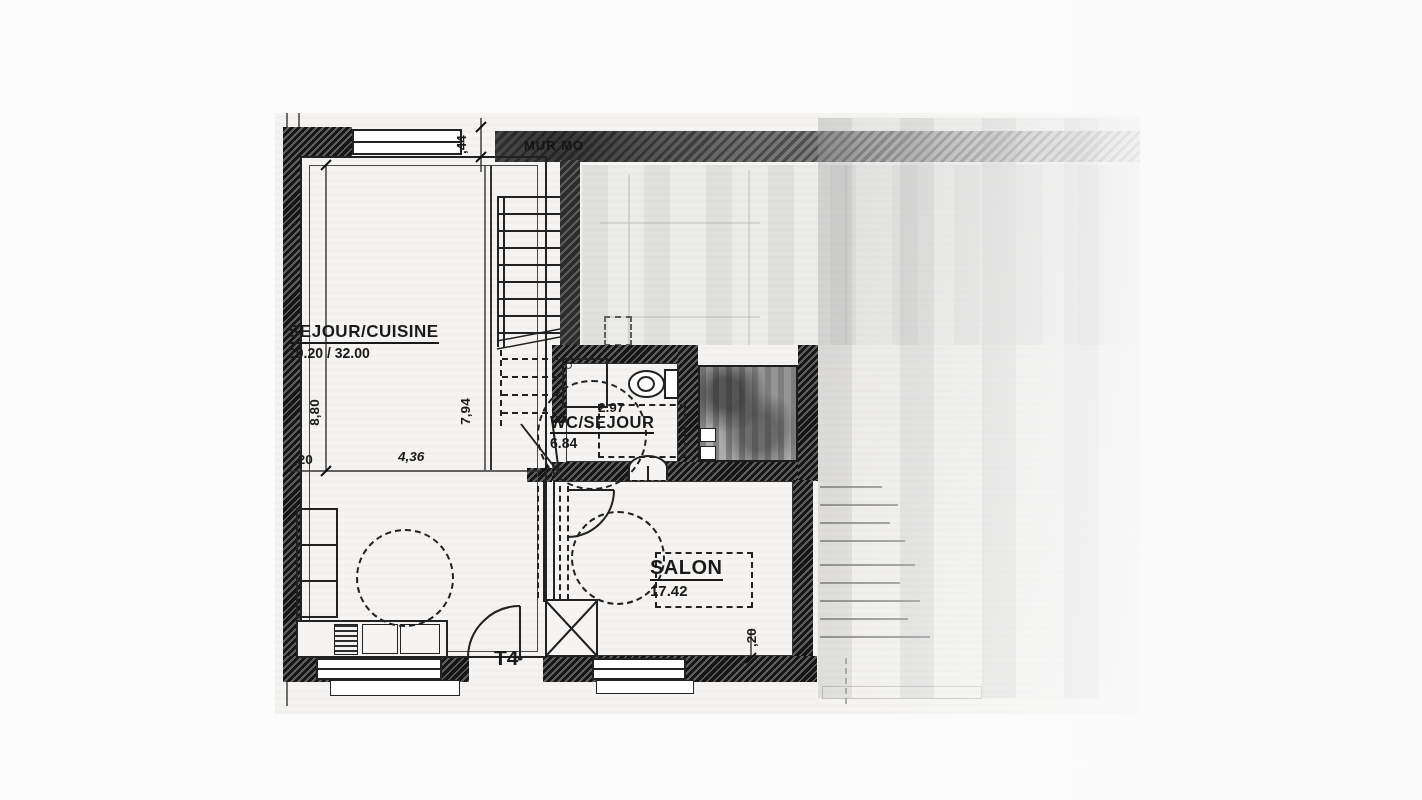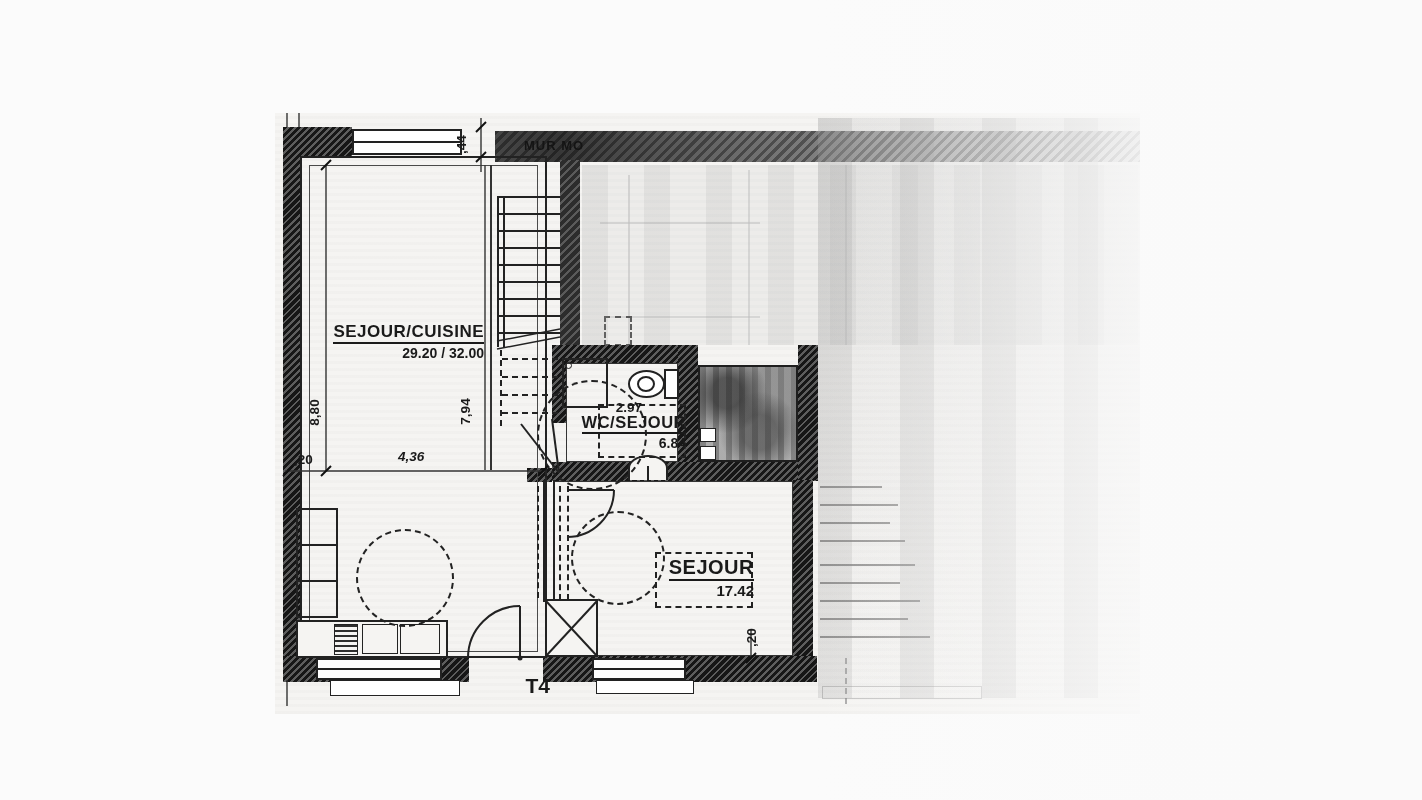--- a/index.html
+++ b/index.html
@@ -17,21 +17,21 @@
   .outline1{border:1.2px solid #4a4a4a;}
   .hline{background:#222;height:2px;}
   .vline{background:#222;width:2px;}
   .thin{background:#3a3a3a;}
   .dash-circle{border:2.5px dashed #222;border-radius:50%;}
   .dash-rect{border:2px dashed #222;}
   .dash-v{border-left:2px dashed #222;width:0;}
   .dash-h{border-top:2px dashed #222;height:0;}
   .stairs{background:repeating-linear-gradient(to bottom,transparent 0 15px,#222 15px 17px);border-left:2px solid #222;border-top:2px solid #222;}
   .drainer{background:repeating-linear-gradient(to bottom,#2e2e2e 0 2px,transparent 2px 5px);border:1.5px solid #222;}
-  .lbl{font-weight:bold;text-align:right;line-height:1.15;}
+  .lbl{font-weight:bold;text-align:left;line-height:1.15;}
   .room-name{font-size:17px;letter-spacing:.5px;}
   .room-name .u{border-bottom:2px solid #1a1a1a;padding-bottom:1px;}
   .room-area{font-size:14px;margin-top:3px;}
   .dim{font-size:13.5px;font-weight:bold;white-space:nowrap;}
   .vtext{transform:rotate(-90deg);transform-origin:center center;}
   .faint{background:#b9b9b9;}
   .bath-tex{background-color:#9f9f9f;border:2px solid #1e1e1e;
     background-image:
       radial-gradient(circle at 28% 28%,rgba(30,30,30,.6) 0 16%,transparent 42%),
       radial-gradient(circle at 62% 70%,rgba(55,55,55,.55) 0 20%,transparent 46%),
@@ -198,25 +198,25 @@
     <div class="room-area">29.20 / 32.00</div>
   </div>
 
   <div class="a lbl dim" style="left:598px;top:400px;width:44px;">2.97</div>
   <div class="a lbl" style="left:550px;top:413px;width:136px;">
     <div class="room-name" style="font-size:16.5px;"><span class="u">WC/SEJOUR</span></div>
     <div class="room-area">6.84</div>
   </div>
 
   <div class="a lbl" style="left:650px;top:556px;width:104px;">
-    <div class="room-name" style="font-size:20px;"><span class="u">SEJOUR</span></div>
+    <div class="room-name" style="font-size:20px;"><span class="u">SALON</span></div>
     <div class="room-area" style="font-size:15px;">17.42</div>
   </div>
 
-  <div class="a lbl" style="left:494px;top:674px;width:56px;font-size:21px;">T4</div>
+  <div class="a lbl" style="left:494px;top:646px;width:56px;font-size:21px;">T4</div>
 
   <div class="a dim" style="left:524px;top:138px;font-size:13px;letter-spacing:1px;color:#141414;z-index:3;">MUR MO</div>
 
   <div class="a dim vtext" style="left:441px;top:137px;width:40px;text-align:center;">,44</div>
   <div class="a dim vtext" style="left:294px;top:405px;width:40px;text-align:center;">8,80</div>
   <div class="a dim vtext" style="left:445px;top:404px;width:40px;text-align:center;">7,94</div>
   <div class="a dim" style="left:294px;top:452px;width:34px;">,20</div>
   <div class="a dim" style="left:398px;top:449px;width:46px;font-style:italic;">4,36</div>
   <div class="a dim vtext" style="left:731px;top:630px;width:40px;text-align:center;">,20</div>
 

